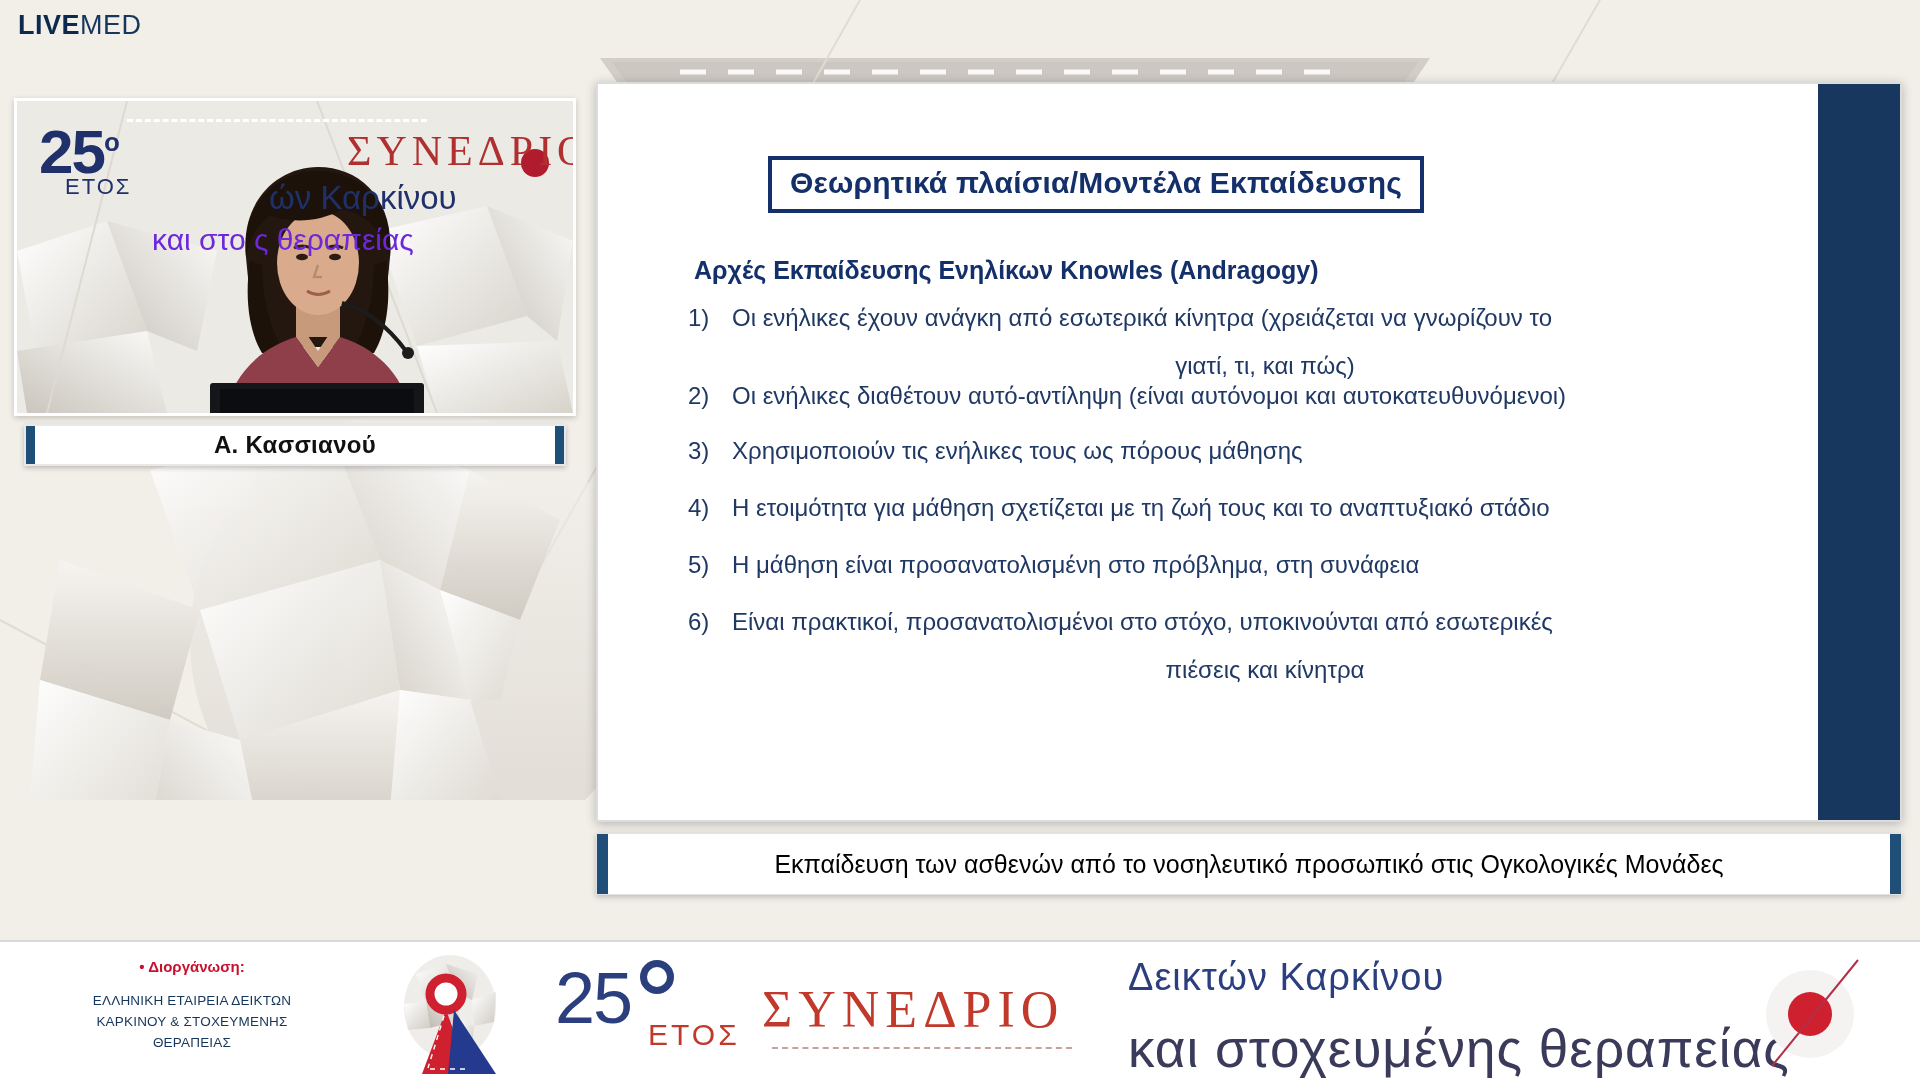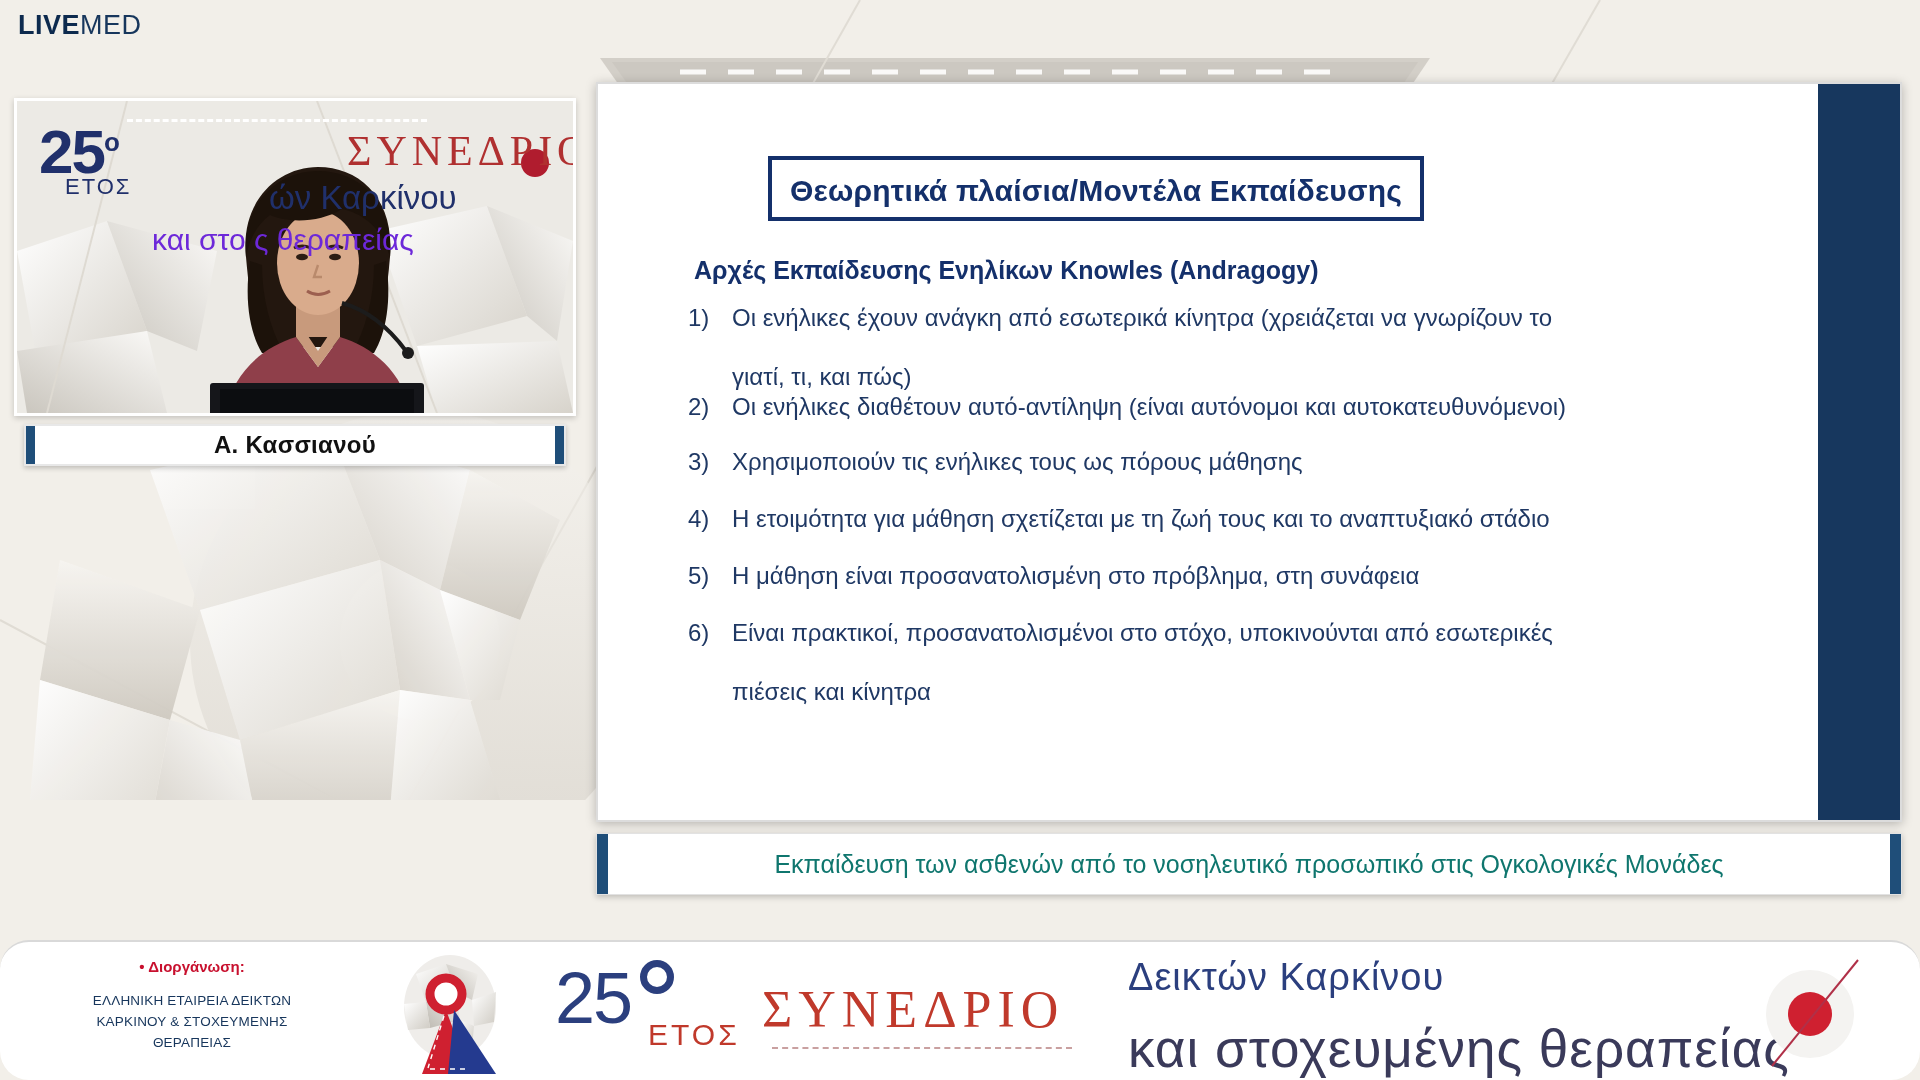--- a/index.html
+++ b/index.html
@@ -108,21 +108,21 @@
     background:#17375e;
   }
   #slide-inner {
     position:absolute; left:0; top:0; right:82px; bottom:0;
     padding: 0;
   }
 
   #slide-title-box {
     position:absolute; left:170px; top:72px;
     border:4px solid #14306b; background:#fff;
-    padding:14px 18px 9px 18px;
+    padding:6px 18px 9px 18px;
   }
   #slide-title-box span {
     font-size:30px; font-weight:700; color:#14306b;
     white-space:nowrap; letter-spacing:.2px;
   }
 
   #subtitle {
     position:absolute; left:96px; top:172px;
     font-size:25px; font-weight:700; color:#14306b; white-space:nowrap;
   }
@@ -134,21 +134,21 @@
     display:flex; align-items:flex-start;
     color:#1f3864; font-size:24px; line-height:1.0;
     margin-bottom:7px;
   }
   .bullet .num {
     width:44px; flex:0 0 44px; text-align:left;
     font-size:24px; color:#1f3864;
   }
   .bullet .txt { flex:1; }
   .bullet .txt .l1 { display:block; }
-  .bullet .txt .l2 { display:block; margin-top:35px; }
+  .bullet .txt .l2 { display:block; margin-top:24px;text-align:center; }
   .bullet.b1 { margin-bottom:6px; }
   .bullet.b2 { margin-bottom:31px; }
   .bullet.b3 { margin-bottom:33px; }
   .bullet.b4 { margin-bottom:33px; }
   .bullet.b5 { margin-bottom:33px; }
   .bullet.b6 { margin-bottom:0; }
 
   
   #caption-bar {
     position:absolute; left:596px; top:833px; width:1306px; height:62px;
@@ -157,29 +157,28 @@
     display:flex; align-items:center; justify-content:center;
   }
   #caption-bar::before, #caption-bar::after {
     content:""; position:absolute; top:0; width:11px; height:100%;
     background:#1f4e79;
   }
   #caption-bar::before { left:0; }
   #caption-bar::after  { right:0; }
   #caption-bar span {
     position:relative; z-index:2;
-    font-size:25px; color:#0f766e; white-space:nowrap;
+    font-size:25px; color:#000000; white-space:nowrap;
   }
 
   
   #footer {
     position:absolute; left:0; top:940px; width:1920px; height:140px;
     background:#ffffff; border-top:2px solid #d9d9d9;
     overflow:hidden;
-    border-radius:29px;
   }
   #footer-inner { position:relative; width:1920px; height:140px; }
 
   #org-block {
     position:absolute; left:46px; top:16px; width:292px; text-align:center;
   }
   #org-title {
     font-size:15px; font-weight:700; color:#c8102e; margin-bottom:7px;
   }
   #org-title .dot { color:#c8102e; }

